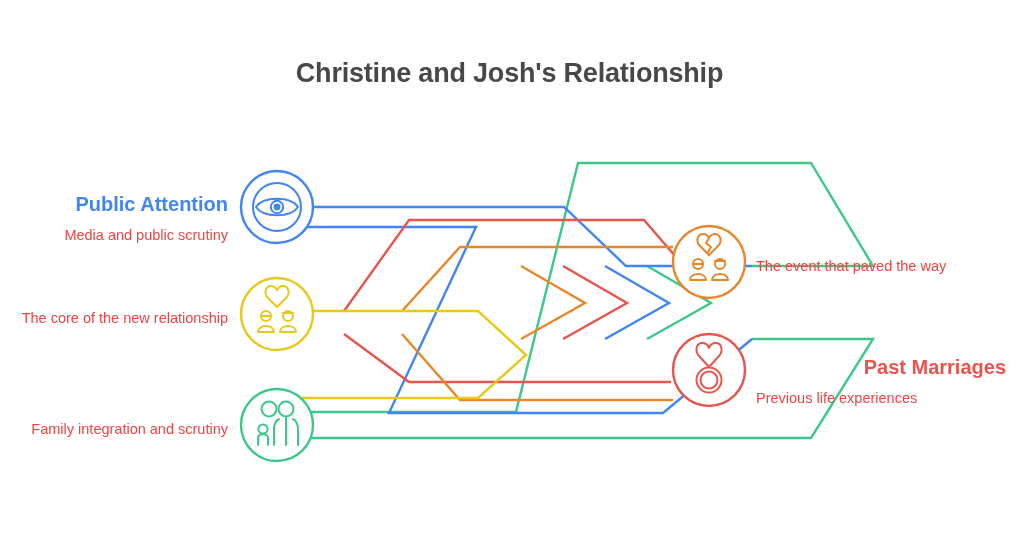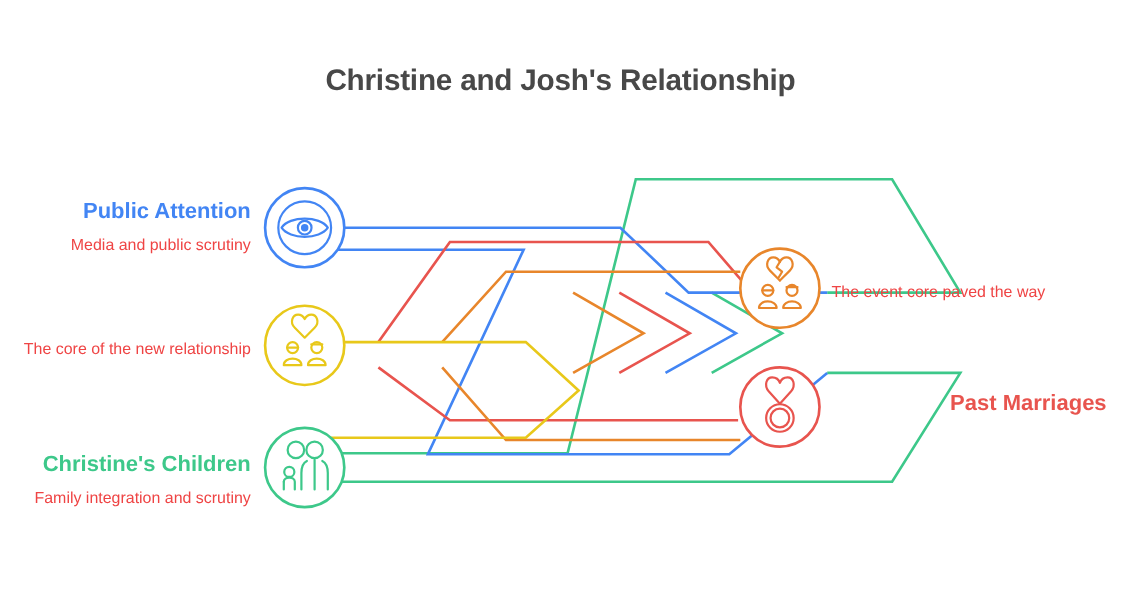--- a/index.html
+++ b/index.html
@@ -292,35 +292,35 @@
       <g fill="none" stroke="#e8544e" stroke-width="2" stroke-linecap="round" stroke-linejoin="round">
         <path d="M 709,367 L 699,356 C 694,350 697,343 702,343 C 705,343 708,345 709,348
                  C 710,345 713,343 716,343 C 721,343 724,350 719,356 Z"></path>
         <circle cx="709" cy="380" r="12.5"></circle>
         <circle cx="709" cy="380" r="8.5"></circle>
       </g>
     </g>
 
   </svg>
 
-  <div class="label-block label-left" style="left:0px; top:180px; width:228px;">
+  <div class="label-block label-left" style="left:0px; top:192px; width:228px;">
     <div class="node-title t-blue">Public Attention</div>
     <div class="node-desc">Media and public scrutiny</div>
   </div>
 
   <div class="label-block label-left" style="left:0px; top:299px; width:228px;">
     <div class="node-desc">The core of the new relationship</div>
   </div>
 
   <div class="label-block label-left" style="left:0px; top:410px; width:228px;">
-    <div class="node-title t-green">Christine's Children</div>
     <div class="node-desc">Family integration and scrutiny</div>
   </div>
 
   <div class="label-block label-right" style="left:756px; top:247px; width:250px;">
-    <div class="node-desc">The event core paved the way</div>
+    <div class="node-desc">The event that paved the way</div>
   </div>
 
   <div class="label-block label-right" style="left:756px; top:355px; width:250px;">
     <div class="node-title t-red">Past Marriages</div>
+    <div class="node-desc">Previous life experiences</div>
   </div>
 
 </div>
 
 </body></html>

